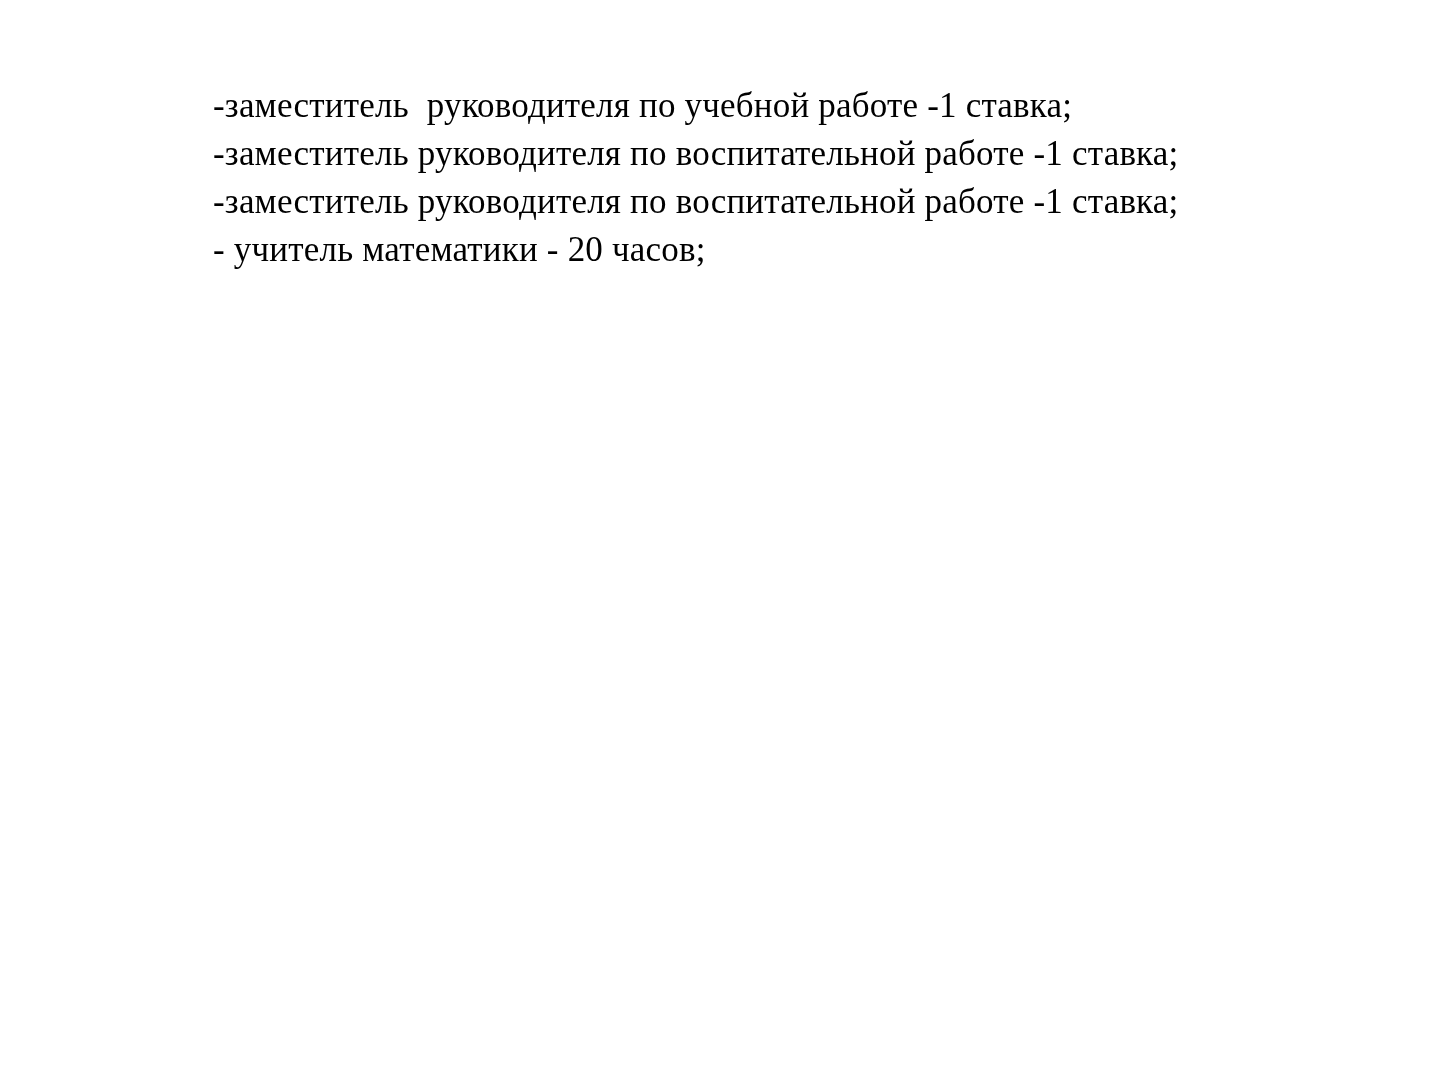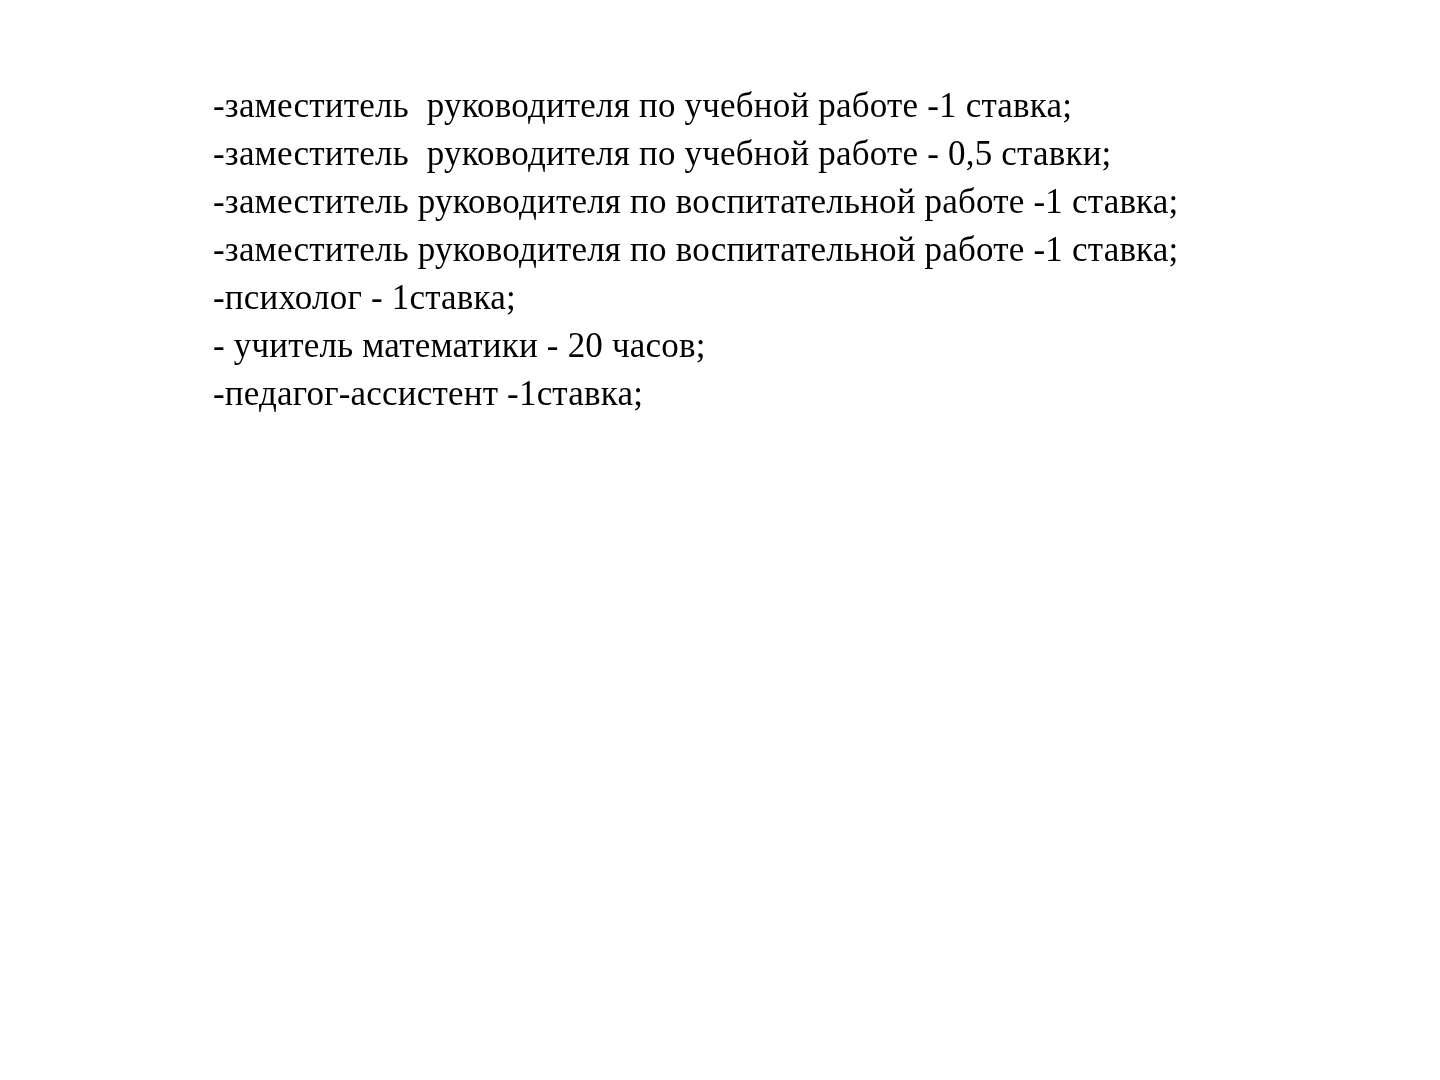--- a/index.html
+++ b/index.html
@@ -29,20 +29,17 @@
     white-space: pre-wrap;
     letter-spacing: 0.2px;
   }
 </style>
 </head>
 <body>
 
 <div class="page">
   <div class="text-block">
     <p class="line">-заместитель  руководителя по учебной работе -1 ставка;</p>
-    <p class="line">-заместитель  руководителя по учебной работе - 0,5 ставки;</p>
     <p class="line">-заместитель руководителя по воспитательной работе -1 ставка;</p>
     <p class="line">-заместитель руководителя по воспитательной работе -1 ставка;</p>
-    <p class="line">-психолог - 1ставка;</p>
     <p class="line">- учитель математики - 20 часов;</p>
-    <p class="line">-педагог-ассистент -1ставка;</p>
   </div>
 </div>
 
 </body></html>

